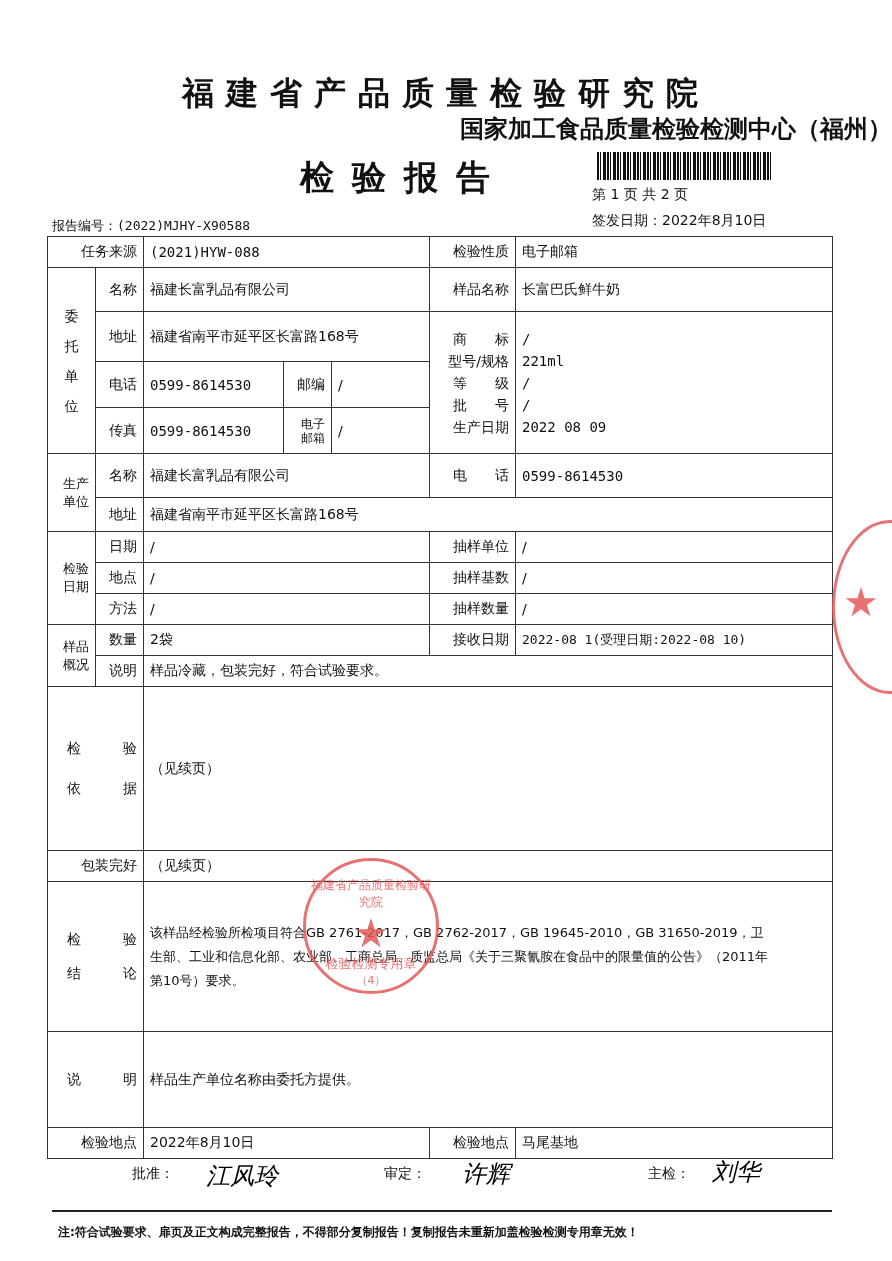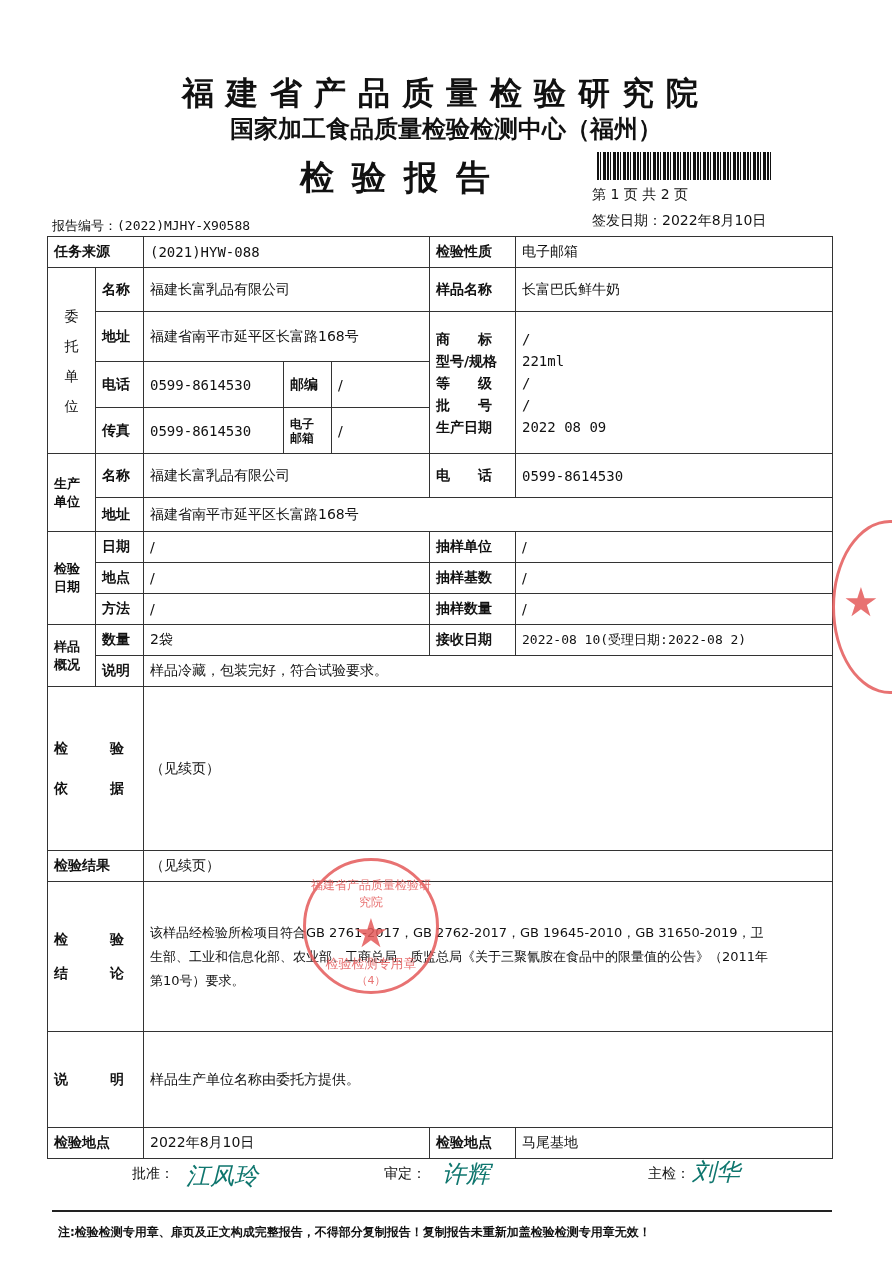--- a/index.html
+++ b/index.html
@@ -1,32 +1,32 @@
 <!DOCTYPE html>
 <html><head>
 <meta charset="utf-8">
 <style>
   html,body{margin:0;padding:0;background:#fff;}
   body{width:892px;height:1261px;position:relative;overflow:hidden;font-family:"DejaVu Serif",serif;color:#111;}
   .abs{position:absolute;}
   .h1{left:0;width:892px;top:72px;text-align:center;font-size:32px;font-weight:bold;letter-spacing:12px;font-family:"DejaVu Serif",serif;}
-  .h2{left:0;width:892px;top:113px;text-align:center;font-size:24px;font-weight:bold;font-family:"DejaVu Serif",serif;}
+  .h2{left:0;width:892px;top:113px;text-align:right;font-size:24px;font-weight:bold;font-family:"DejaVu Serif",serif;}
   .h3{left:300px;top:155px;font-size:34px;font-weight:bold;letter-spacing:18px;font-family:"DejaVu Serif",serif;}
   .barcode{left:597px;top:152px;width:174px;height:28px;background:repeating-linear-gradient(90deg,#111 0 2px,#fff 2px 3px,#111 3px 4px,#fff 4px 6px,#111 6px 9px,#fff 9px 10px);}
   .pageinfo{left:592px;top:186px;font-size:14px;font-family:"DejaVu Sans",sans-serif;}
   .issue{left:592px;top:212px;font-size:14px;font-family:"DejaVu Sans",sans-serif;}
   .repno{left:52px;top:217px;font-size:13px;font-family:"DejaVu Sans Mono",monospace;}
   table.rep{position:absolute;left:47px;top:236px;width:785px;border-collapse:collapse;font-size:14px;font-family:"DejaVu Sans",sans-serif;table-layout:fixed;}
   table.rep td{border:1.2px solid #333;padding:0 6px;vertical-align:middle;height:30px;}
-  .lbl{text-align:left;font-weight:bold;}
+  .lbl{text-align:right;}
   .vert{text-align:center;line-height:30px;}
   .mono{font-family:"DejaVu Sans Mono",monospace;margin-top:40px;}
   .stacklbl div{height:22px;line-height:22px;}
   .sig{top:1165px;font-size:14px;font-family:Liberation Sans, sans-serif;}
-  .sign{font-family:"DejaVu Serif",serif;font-size:24px;font-style:italic;color:#0f766e;}
+  .sign{font-family:"DejaVu Serif",serif;font-size:24px;font-style:italic;color:#000000;margin-left:20px;}
   .rule{left:52px;top:1210px;width:780px;height:2px;background:#222;}
   .note{left:58px;top:1224px;font-size:12px;font-weight:bold;font-family:"DejaVu Sans",sans-serif;}
   .stamp{border:3px solid #e45a5a;border-radius:50%;color:#e45a5a;text-align:center;font-family:"DejaVu Sans",sans-serif;opacity:.85;}
 </style>
 </head>
 <body>
 
 <div class="abs h1">福建省产品质量检验研究院</div>
 <div class="abs h2">国家加工食品质量检验检测中心（福州）</div>
 <div class="abs h3">检验报告</div>
@@ -122,35 +122,35 @@
     <td class="lbl">方法</td>
     <td colspan="3">/</td>
     <td class="lbl">抽样数量</td>
     <td>/</td>
   </tr>
   <tr>
     <td rowspan="2" class="lbl" style="font-size:13px">样品概况</td>
     <td class="lbl">数量</td>
     <td colspan="3">2袋</td>
     <td class="lbl">接收日期</td>
-    <td class="mono" style="font-size:13px">2022-08 10(受理日期:2022-08 2)</td>
+    <td class="mono" style="font-size:13px">2022-08 1(受理日期:2022-08 10)</td>
   </tr>
   <tr>
     <td class="lbl">说明</td>
     <td colspan="5">样品冷藏，包装完好，符合试验要求。</td>
   </tr>
   <tr style="height:164px">
     <td colspan="2" class="lbl">
       <div style="margin-bottom:22px">检　　　验</div>
           <div>依　　　据</div>
     </td>
     <td colspan="5">（见续页）</td>
   </tr>
   <tr>
-    <td colspan="2" class="lbl">检验结果</td>
+    <td colspan="2" class="lbl">包装完好</td>
     <td colspan="5">（见续页）</td>
   </tr>
   <tr style="height:150px">
     <td colspan="2" class="lbl">
       <div style="margin-bottom:16px">检　　　验</div>
           <div>结　　　论</div>
     </td>
     <td colspan="5" style="font-size:13px;line-height:24px;padding-right:60px">该样品经检验所检项目符合GB 2761-2017，GB 2762-2017，GB 19645-2010，GB 31650-2019，卫生部、工业和信息化部、农业部、工商总局、质监总局《关于三聚氰胺在食品中的限量值的公告》（2011年第10号）要求。</td>
   </tr>
   <tr style="height:96px">
@@ -177,13 +177,13 @@
 </div>
 
 <div class="abs sig" style="left:132px">批准：</div>
 <div class="abs sig sign" style="left:186px;top:1160px">江风玲</div>
 <div class="abs sig" style="left:384px">审定：</div>
 <div class="abs sig sign" style="left:442px;top:1158px">许辉</div>
 <div class="abs sig" style="left:648px">主检：</div>
 <div class="abs sig sign" style="left:692px;top:1156px">刘华</div>
 
 <div class="abs rule"></div>
-<div class="abs note">注:检验检测专用章、扉页及正文构成完整报告，不得部分复制报告！复制报告未重新加盖检验检测专用章无效！</div>
+<div class="abs note">注:符合试验要求、扉页及正文构成完整报告，不得部分复制报告！复制报告未重新加盖检验检测专用章无效！</div>
 
 </body></html>

